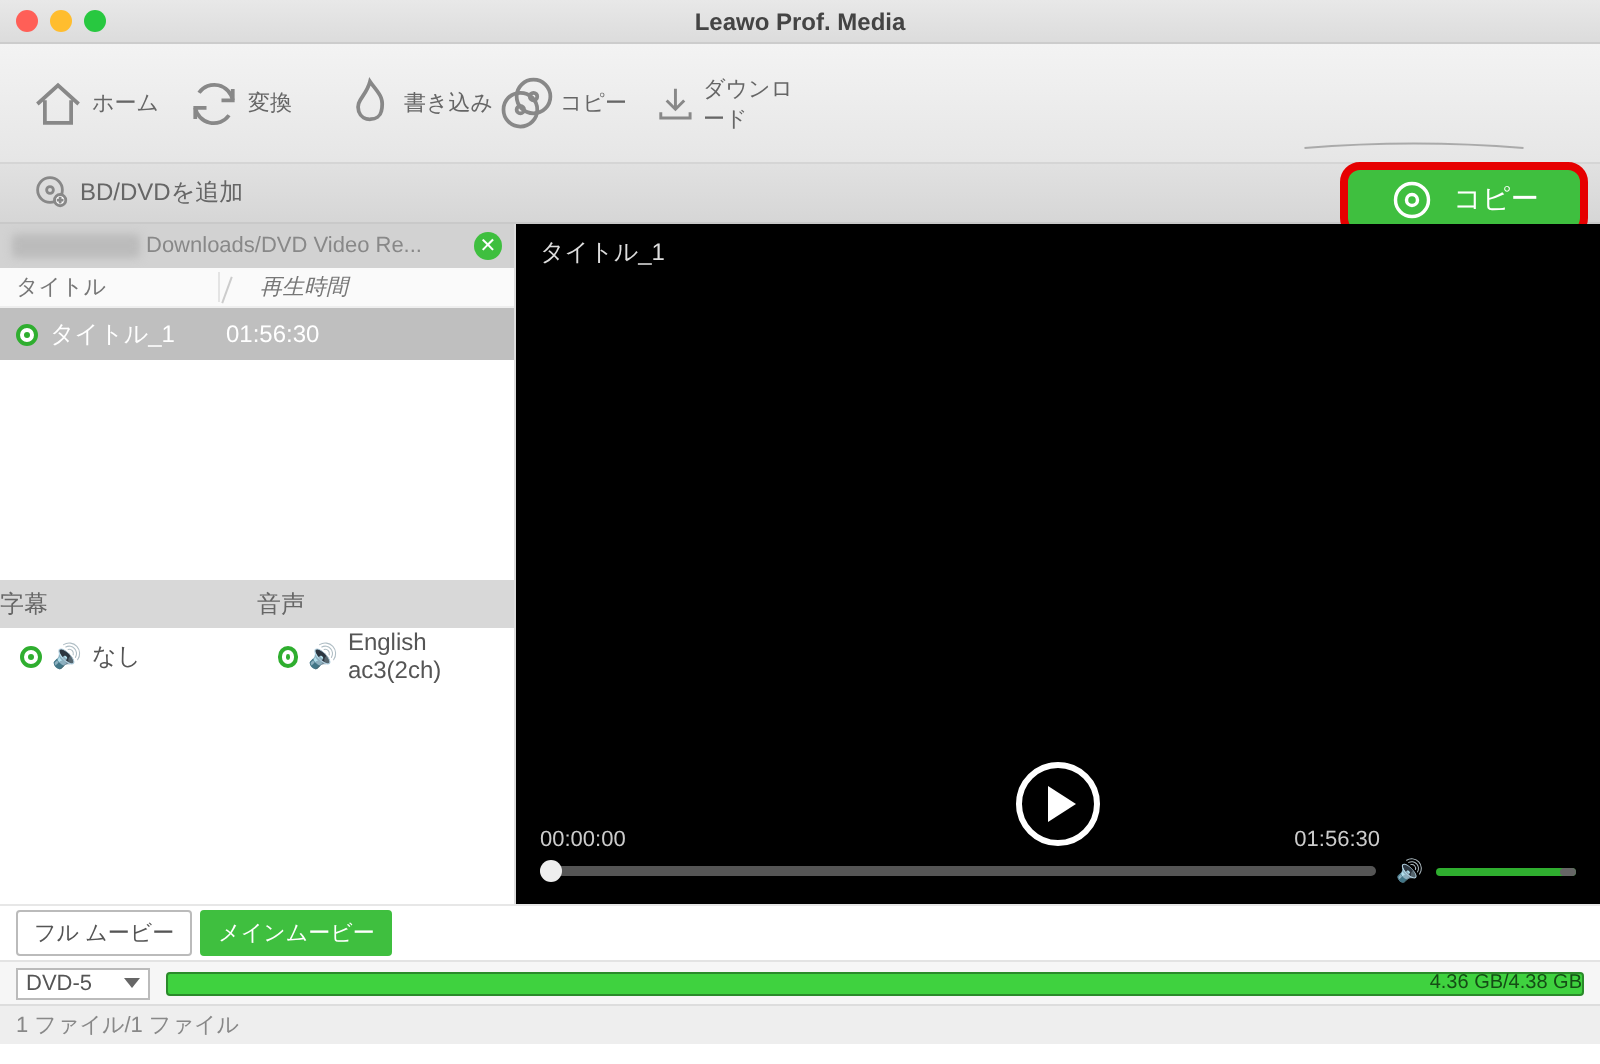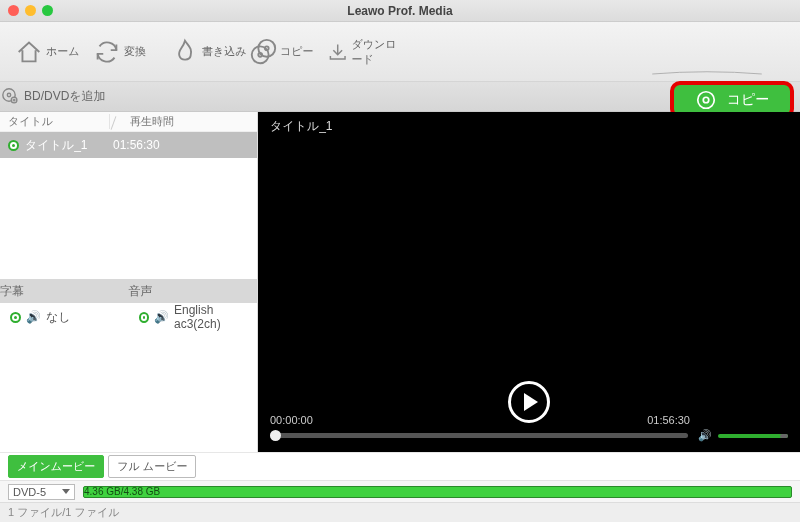--- a/index.html
+++ b/index.html
@@ -14,35 +14,35 @@
 
 
 .topnav { height:60px; background:linear-gradient(#f3f3f3,#e6e6e6); display:flex; align-items:center; padding:0 14px; border-bottom:1px solid #d5d5d5; position:relative;}
 .navbtn { width:78px; display:flex; flex-direction:row; align-items:center; gap:2px; color:#666; font-size:11px;}
 .navbtn .ic { width:30px; height:28px; display:flex; align-items:center; justify-content:center;}
 .brand { position:absolute; right:18px; top:10px; font-family:"Brush Script MT","Comic Sans MS",cursive; font-size:24px; color:#888; font-style:italic;}
 .brand-underline{position:absolute; right:18px; top:44px; width:150px; height:6px;}
 .brand-underline svg{width:100%;height:100%;}
 
 
-.secbar{ height:30px; background:linear-gradient(#e1e1e1,#d6d6d6); display:flex; align-items:center; padding-left:0; border-bottom:1px solid #c9c9c9;}
+.secbar{ height:30px; background:linear-gradient(#e1e1e1,#d6d6d6); display:flex; align-items:center; padding-left:16px; border-bottom:1px solid #c9c9c9;}
 .addbtn{display:flex;align-items:center;gap:6px;color:#666;font-size:12px;}
 .copybtn{ margin-left:auto; margin-right:6px; background:#3fbf3f; border:4px solid #e60000; border-radius:10px; height:38px; width:124px; display:flex; align-items:center; justify-content:center; gap:10px; color:#fff; font-size:14px; position:relative; top:3px;}
 .copybtn .discic{width:22px;height:22px;}
 
 
 .main{display:flex; height:340px;}
 .left{width:258px; display:flex; flex-direction:column; border-right:1px solid #ddd;}
 .pathrow{display:flex;align-items:center;background:#d2d2d2;height:22px;padding:0 6px;color:#888;font-size:11px;}
 .pathrow .blur{filter:blur(2px);background:#bbb;width:64px;height:12px;border-radius:2px;margin-right:3px;}
 .pathrow .xb{margin-left:auto;width:14px;height:14px;border-radius:50%;background:#3fbf3f;display:flex;align-items:center;justify-content:center;color:#fff;font-size:10px;}
 .colhead{display:flex;height:20px;align-items:center;background:#fafafa;border-bottom:1px solid #eee;font-size:11px;color:#777;}
 .colhead .c1{width:110px;padding-left:8px;border-right:1px solid #e4e4e4;position:relative;}
 .colhead .c1:after{content:"";position:absolute;right:-5px;top:2px;width:1px;height:14px;background:#ccc;transform:rotate(20deg);}
-.colhead .c2{padding-left:20px;}
+.colhead .c2{padding-left:20px;font-style:italic;}
 .titlerow{display:flex;align-items:center;height:26px;background:#bfbfbf;color:#fff;font-size:12px;}
 .titlerow .rad{margin:0 6px 0 8px;width:11px;height:11px;border-radius:50%;border:2px solid #2fae2f;background:#fff;position:relative;}
 .titlerow .rad:after{content:"";position:absolute;inset:2px;border-radius:50%;background:#2fae2f;}
 .titlerow .tt{width:88px;}
 .listfill{flex:1;background:#fff;}
 .subhdr{display:flex;height:24px;background:#d8d8d8;align-items:center;font-size:12px;color:#666;}
 .subhdr div{flex:1;}
 .subrow{display:flex;height:28px;align-items:center;background:#fff;font-size:12px;color:#555;}
 .subrow .cell{flex:1;display:flex;align-items:center;gap:5px;padding-left:10px;}
 .radio-g{width:11px;height:11px;border-radius:50%;border:2px solid #2fae2f;background:#fff;position:relative;}
@@ -65,21 +65,21 @@
 
 
 .moderow{height:28px;display:flex;align-items:center;gap:4px;padding-left:8px;background:#fff;border-top:1px solid #e7e7e7;}
 .modebtn{border:1px solid #bbb;padding:3px 8px;font-size:11px;background:#fff;color:#555;border-radius:2px;}
 .modebtn.active{background:#3fbf3f;color:#fff;border-color:#3fbf3f;}
 
 
 .discbar{height:22px;display:flex;align-items:center;gap:8px;padding:0 8px;background:#f6f6f6;border-top:1px solid #e3e3e3;}
 .discsel{border:1px solid #bbb;font-size:11px;padding:1px 4px;background:#fff;display:flex;align-items:center;gap:16px;justify-content:center;}
 .discsel:after{content:"";border-left:4px solid transparent;border-right:4px solid transparent;border-top:5px solid #666;}
-.capbar{flex:1;height:12px;border:1px solid #2a8a2a;background:#3fd23f;border-radius:2px;position:relative;display:flex;align-items:center;justify-content:flex-start;color:#154d15;font-size:10px;}
+.capbar{flex:1;height:12px;border:1px solid #2a8a2a;background:#3fd23f;border-radius:2px;position:relative;display:flex;align-items:center;justify-content:flex-end;color:#154d15;font-size:10px;}
 
 
 .status{height:20px;background:#eee;display:flex;align-items:center;padding-left:8px;font-size:11px;color:#888;border-top:1px solid #ddd;}
 
 
 .ic svg{stroke:#888;fill:none;stroke-width:2;}
 </style>
 </head>
 <body>
 
@@ -162,20 +162,25 @@
           <circle cx="16" cy="16" r="12"></circle>
           <circle cx="16" cy="16" r="4"></circle>
         </svg>
     </span>
     <span>コピー</span>
   </div>
 </div>
 
 <div class="main">
   <div class="left">
+    <div class="pathrow">
+      <div class="blur"></div>
+      <span>Downloads/DVD Video Re...</span>
+      <div class="xb">✕</div>
+    </div>
     <div class="colhead">
       <div class="c1">タイトル</div>
       <div class="c2">再生時間</div>
     </div>
     <div class="titlerow">
       <div class="rad"></div>
       <div class="tt">タイトル_1</div>
       <div>01:56:30</div>
     </div>
     <div class="listfill"></div>
@@ -211,22 +216,22 @@
         </div>
       <div class="vol">
         <span style="color:#fff">🔊</span>
         <div class="vtrack"></div>
       </div>
     </div>
   </div>
 </div>
 
 <div class="moderow">
+  <div class="modebtn">フル ムービー</div>
   <div class="modebtn active">メインムービー</div>
-  <div class="modebtn">フル ムービー</div>
 </div>
 
 <div class="discbar">
   <div class="discsel">
     <span>DVD-5</span>
   </div>
   <div class="capbar">
     <span>4.36 GB/4.38 GB</span>
   </div>
 </div>

